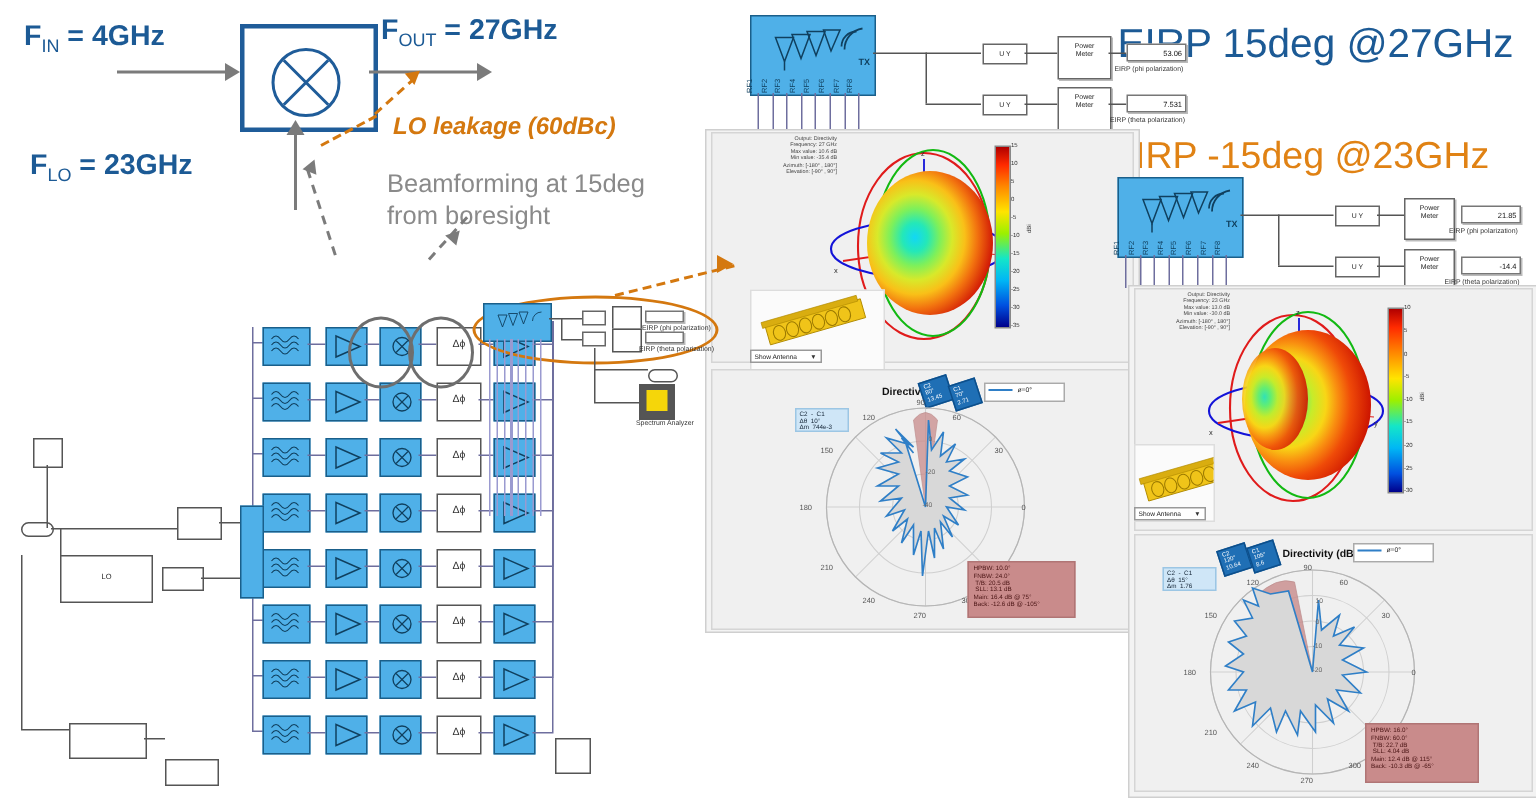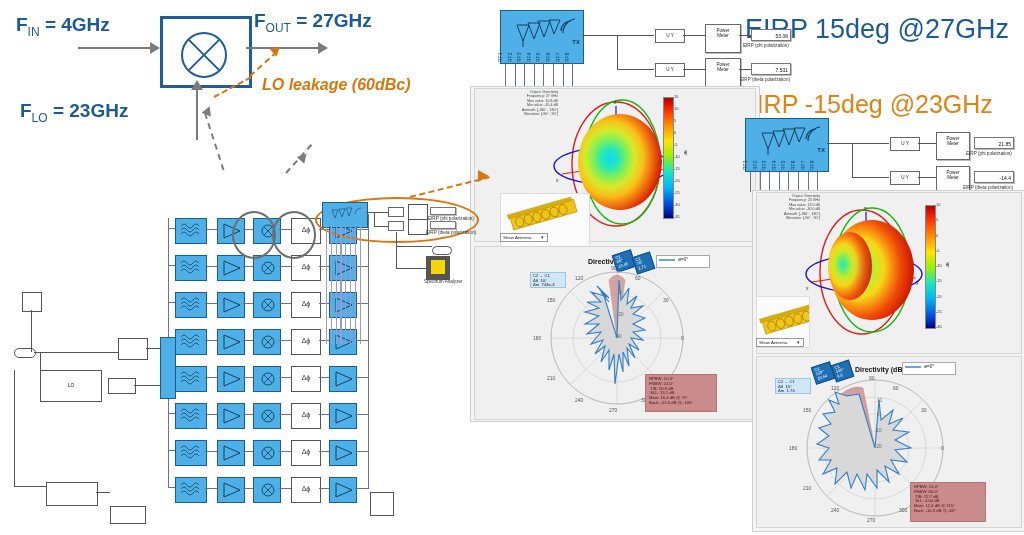--- a/index.html
+++ b/index.html
@@ -82,20 +82,22 @@
 </div>
 <div class="arrowline" style="left:196px;top:86px;width:2px;height:54px;"></div>
 <div class="arrowhead" style="left:191px;top:80px;border-bottom:10px solid #7b7b7b;border-left:6px solid transparent;border-right:6px solid transparent;"></div>
 
 <div class="odash" style="left:214px;top:96px;width:42px;transform:rotate(-28deg);transform-origin:left center;"></div>
 <div class="odash" style="left:250px;top:75px;width:36px;transform:rotate(-42deg);transform-origin:left center;"></div>
 <div class="arrowhead" style="left:272px;top:45px;border-left:9px solid #d4780f;border-top:5px solid transparent;border-bottom:5px solid transparent;transform:rotate(-40deg);"></div>
 <div class="abs lbl-orange" style="left:262px;top:76px;">LO leakage (60dBc)</div>
 
 <div class="abs lbl-grey" style="left:258px;top:112px;">
+  <div>Beamforming at 15deg</div>
+  <div>from boresight</div>
 </div>
 
 <div class="dashed" style="left:205px;top:112px;width:60px;transform:rotate(72deg);transform-origin:left center;"></div>
 <div class="dashed" style="left:286px;top:172px;width:38px;transform:rotate(-48deg);transform-origin:left center;"></div>
 <div class="arrowhead" style="left:299px;top:152px;border-left:9px solid #7b7b7b;border-top:5px solid transparent;border-bottom:5px solid transparent;transform:rotate(-48deg);"></div>
 <div class="arrowhead" style="left:203px;top:106px;border-bottom:9px solid #7b7b7b;border-left:5px solid transparent;border-right:5px solid transparent;transform:rotate(22deg);"></div>
 
 <div class="abs" id="eirp-head-1">EIRP 15deg @27GHz</div>
 <div class="abs" id="eirp-head-2">EIRP -15deg @23GHz</div>
 

